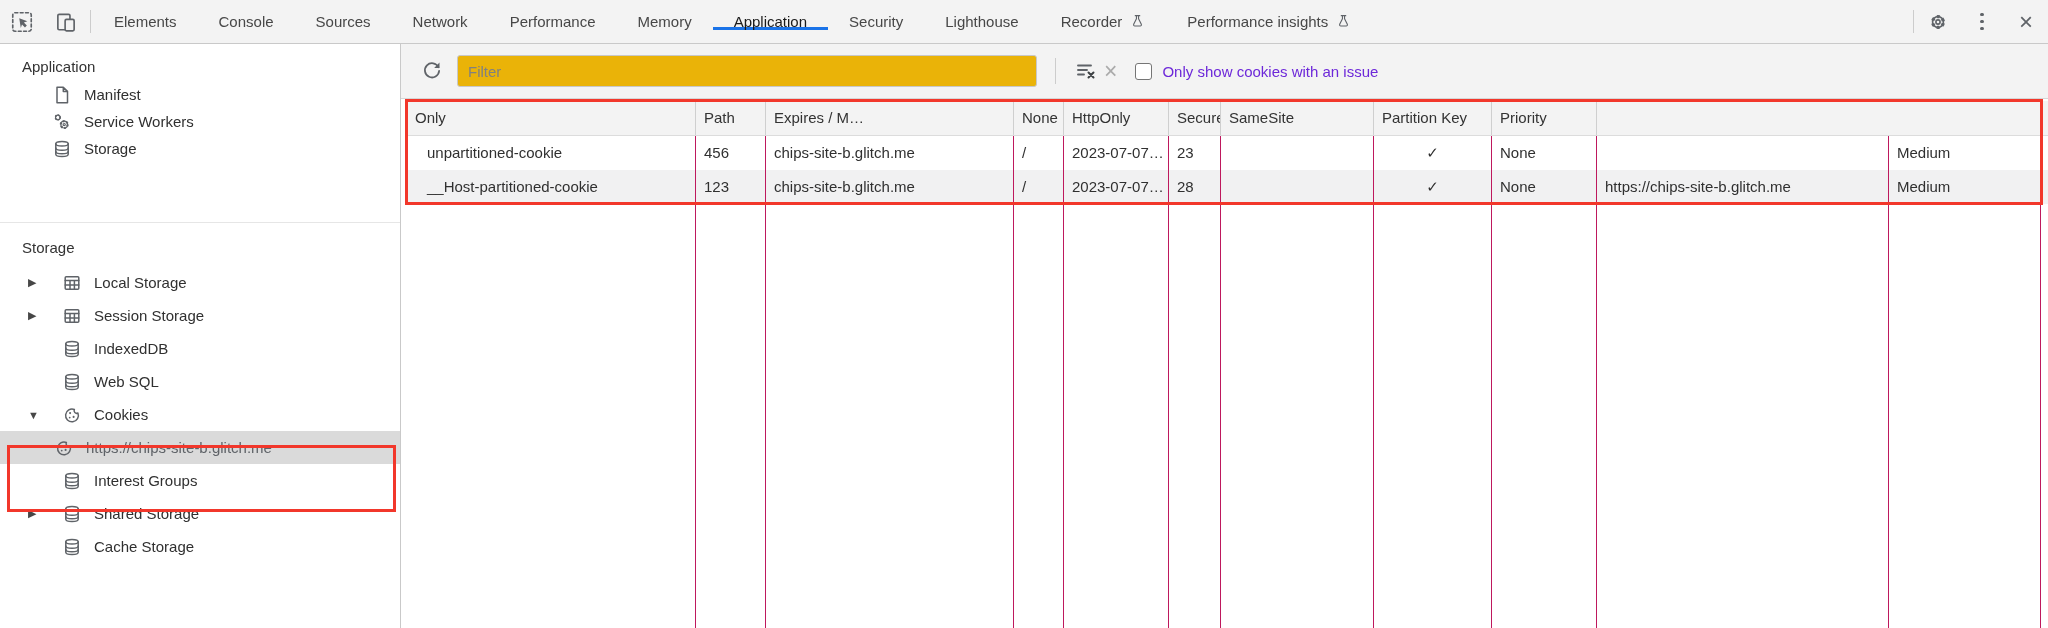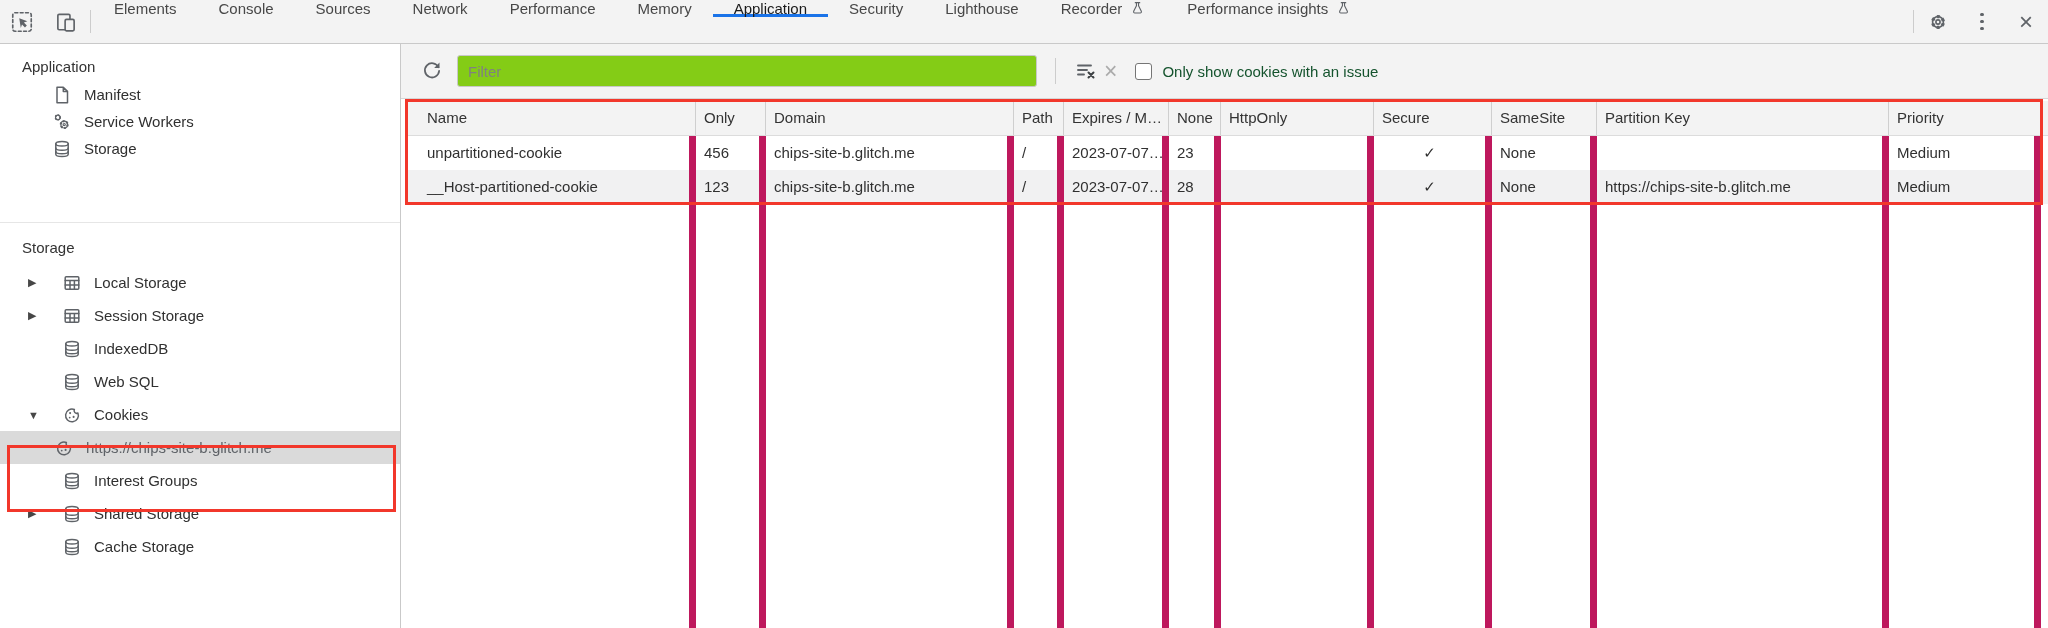--- a/index.html
+++ b/index.html
@@ -6,21 +6,21 @@
   html,body { width:2048px; height:628px; overflow:hidden; background:#fff;
     font-family:"Liberation Sans", sans-serif; color:#303030; }
   svg { display:block; }
   .icon-stroke { stroke:#5f6368; fill:none; stroke-width:1.5; stroke-linecap:round; stroke-linejoin:round; }
 
   
   .topbar { height:44px; background:#f3f3f3; border-bottom:1px solid #c9c9c9;
     display:flex; align-items:stretch; }
   .tool-btn { width:44px; display:flex; align-items:center; justify-content:center; cursor:pointer; }
   .vdiv { width:1px; background:#ccc; margin:10px 2px; }
-  .tabs { display:flex; align-items:flex-start; flex:1; }
+  .tabs { display:flex; align-items:center; flex:1; }
   .tab { display:flex; align-items:center; gap:8px; padding:0 21px; font-size:15px;
     color:#474747; white-space:nowrap; cursor:pointer; }
   .tab.selected { color:#1a1a1a; box-shadow:inset 0 -3px 0 #1a73e8; }
   .topbar-right { display:flex; align-items:stretch; }
   .close-x { font-size:24px; color:#5f6368; line-height:1; }
   .kebab { display:flex; flex-direction:column; gap:3.5px; }
   .kebab i { width:3.5px; height:3.5px; border-radius:50%; background:#5f6368; }
 
   
   .main { display:flex; height:584px; }
@@ -39,37 +39,37 @@
   .pane-divider { height:1px; background:#e6e6e6; margin-top:60px; }
   .p2 .pane-title { padding-top:16px; padding-bottom:10px; }
   .sidebar-redbox { position:absolute; left:7px; top:401px; width:389px; height:67px;
     border:3px solid #f2372b; pointer-events:none; }
 
   
   .filterbar { height:55px; background:#f3f3f3; border-bottom:1px solid #d6d6d6;
     display:flex; align-items:center; padding-left:14px; flex:none; }
   .refresh-btn { width:34px; height:34px; display:flex; align-items:center; justify-content:center; cursor:pointer; }
   .filter-input { width:580px; height:32px; margin-left:8px; border:1px solid #c8c8c8;
-    border-radius:3px; background:#84cc16; font-size:15px; padding:0 10px; color:#303030;
+    border-radius:3px; background:#eab308; font-size:15px; padding:0 10px; color:#303030;
     font-family:"Liberation Sans", sans-serif; }
   .filter-input::placeholder { color:#808080; }
   .fb-div { width:1px; height:26px; background:#ccc; margin:0 14px 0 18px; }
   .fb-icon { width:32px; height:32px; display:flex; align-items:center; justify-content:center; cursor:pointer; }
   .gray-x { font-size:23px; color:#ababab; margin:0 10px 0 2px; cursor:pointer; }
   .checkbox { width:17px; height:17px; border:1.5px solid #757575; border-radius:3px;
     background:#fff; margin:0 10px 0 8px; cursor:pointer; flex:none; }
-  .cb-label { font-size:15px; color:#14532d; }
+  .cb-label { font-size:15px; color:#6d28d9; }
 
   
   .grid-outer { flex:1; position:relative; margin-left:6px; margin-top:2px;
     display:flex; flex-direction:column; }
   .cgrid { display:grid; flex:none;
     grid-template-columns:289px 70px 248px 50px 105px 52px 153px 118px 105px 292px 152px; }
   .cgrid > div { height:34px; line-height:34px; font-size:15px; padding:0 8px;
-    border-right:7px solid #be185d; white-space:nowrap; overflow:hidden; }
+    border-right:1px solid #be185d; white-space:nowrap; overflow:hidden; }
   .ghead { background:#f3f3f3; border-bottom:1px solid #dcdcdc; }
   .ghead > div { color:#333; border-right:1px solid #cfcfcf; cursor:pointer; }
   .grow { cursor:pointer; }
   .grow.stripe { background:#f1f1f2; }
   .cell-name { padding-left:20px !important; }
   .num { text-align:left; }
   .center { text-align:center; }
   .gfiller { flex:1; }
   .gfiller > div { height:100% !important; line-height:normal; }
   .table-redbox { position:absolute; left:-2px; top:-2px; width:1638px; height:106px;
@@ -343,23 +343,21 @@
         </span>
       </div>
       <span class="gray-x">×</span>
       <div class="checkbox"></div>
       <span class="cb-label">Only show cookies with an issue</span>
     </div>
 
     <div class="grid-outer">
 
       <div class="cgrid ghead">
-        <div class="cell-name">Name</div>
         <div>Only</div>
-        <div>Domain</div>
         <div>Path</div>
         <div>Expires / M…</div>
         <div>None</div>
         <div>HttpOnly</div>
         <div>Secure</div>
         <div>SameSite</div>
         <div>Partition Key</div>
         <div>Priority</div>
       </div>
 

